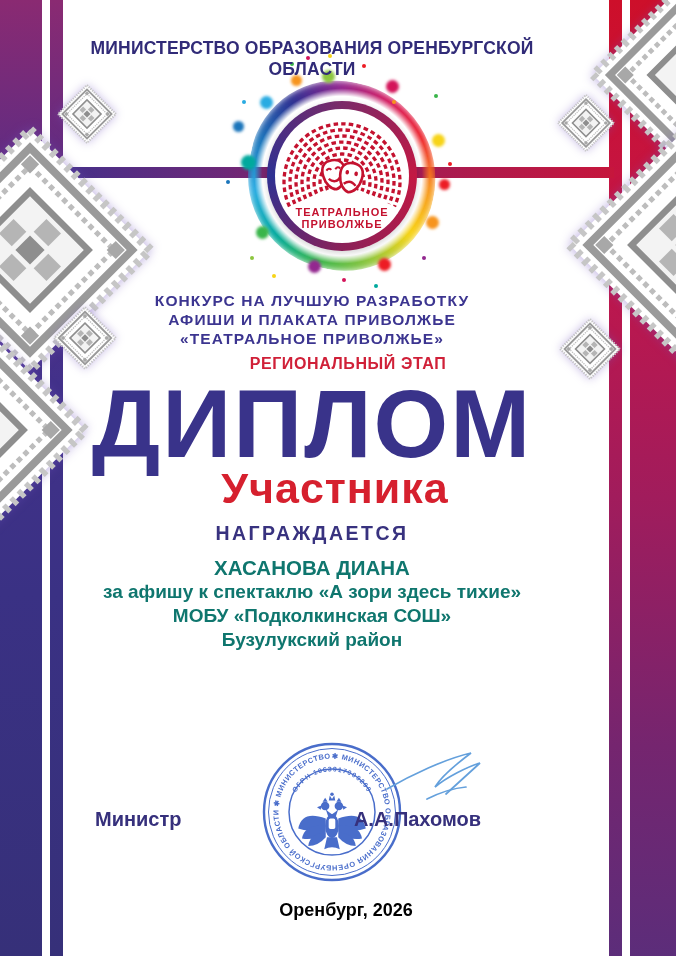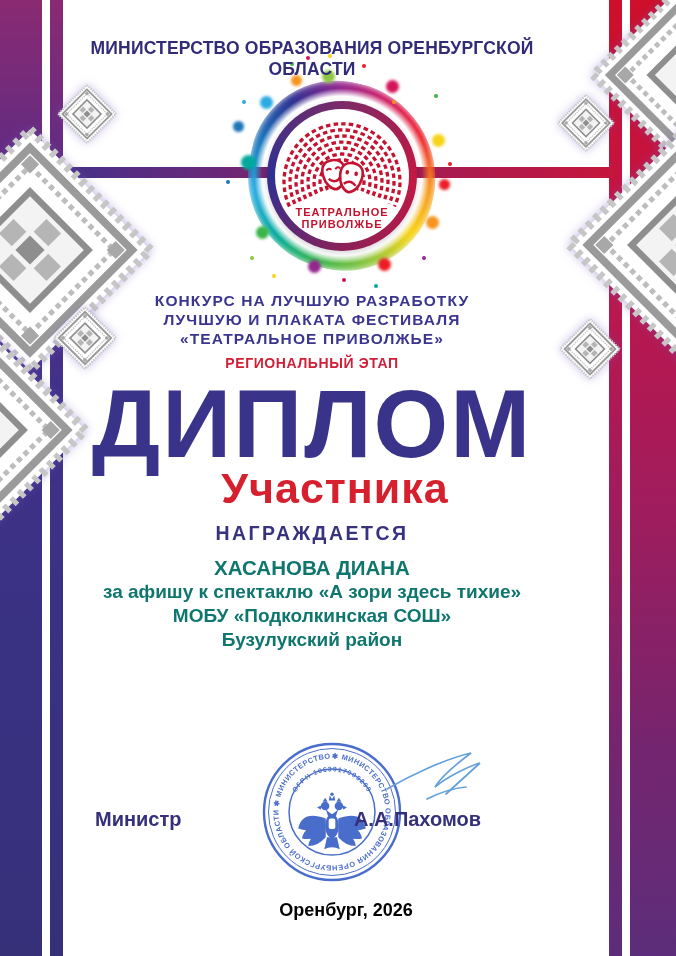--- a/index.html
+++ b/index.html
@@ -44,21 +44,21 @@
   .logo-ring{position:absolute;left:35px;top:31px;width:150px;height:150px;border-radius:50%;
     background:conic-gradient(from 0deg,#7b2a68,#c31843 90deg,#8a2158 180deg,#2e3192 270deg,#7b2a68 360deg);
     box-shadow:0 2px 6px rgba(0,0,0,0.18);}
   .logo-ring::after{content:"";position:absolute;inset:8px;border-radius:50%;background:#fff;}
   .logo-core{position:absolute;left:43px;top:39px;width:134px;height:134px;}
 
   
   .ctext{position:absolute;left:63px;width:498px;text-align:center;z-index:5;}
   .ministry{top:38px;font-size:17.5px;font-weight:700;color:#312b78;letter-spacing:0.2px;}
   .contest{top:291px;font-size:15.5px;line-height:19px;font-weight:700;letter-spacing:1.1px;color:#3c3590;}
-  .stage{top:355px;font-size:14px;font-weight:700;letter-spacing:0.6px;color:#d02038;}
+  .stage{top:355px;font-size:16px;font-weight:700;letter-spacing:0.6px;color:#d02038;margin-left:36px;}
   .title{top:378px;font-size:96px;line-height:92px;font-weight:700;letter-spacing:2px;color:#39338a;}
   .subtitle{top:464px;font-size:43px;font-weight:700;letter-spacing:1px;color:#d6202e;margin-left:23px;}
   .awarded{top:522px;font-size:19.5px;font-weight:700;letter-spacing:2.5px;color:#38327f;}
   .recipient{top:556px;color:#0f766e;font-size:19px;line-height:24px;font-weight:700;}
   .recipient .r-name{font-size:20.5px;}
   .sign-row{position:absolute;top:808px;left:0;width:567px;z-index:5;display:flex;
     justify-content:space-between;box-sizing:border-box;padding:0 86px 0 95px;
     font-size:20px;font-weight:700;color:#36307c;}
   .footer{top:900px;font-size:18px;font-weight:700;color:#000000;padding-left:34px;}
 
@@ -138,21 +138,21 @@
           <path d="M-6,8 q6,-6 12,0" stroke="#c4122f" stroke-width="2.4" fill="none"></path>
         </g>
       </g>
       <text x="0" y="40" text-anchor="middle" font-size="11" font-weight="700" letter-spacing="1" fill="#c4122f">ТЕАТРАЛЬНОЕ</text>
       <text x="0" y="52" text-anchor="middle" font-size="11" font-weight="700" letter-spacing="1" fill="#c4122f">ПРИВОЛЖЬЕ</text>
     </svg>
   </div>
 
   <div class="ctext contest">
     <div>КОНКУРС НА ЛУЧШУЮ РАЗРАБОТКУ</div>
-    <div>ЛУЧШУЮ И ПЛАКАТА ФЕСТИВАЛЯ</div>
+    <div>АФИШИ И ПЛАКАТА ПРИВОЛЖЬЕ</div>
     <div>«ТЕАТРАЛЬНОЕ ПРИВОЛЖЬЕ»</div>
   </div>
   <div class="ctext stage">РЕГИОНАЛЬНЫЙ ЭТАП</div>
 
   <div class="ctext title">ДИПЛОМ</div>
   <div class="ctext subtitle">Участника</div>
   <div class="ctext awarded">НАГРАЖДАЕТСЯ</div>
 
   <div class="ctext recipient">
     <div class="r-name">ХАСАНОВА ДИАНА</div>

